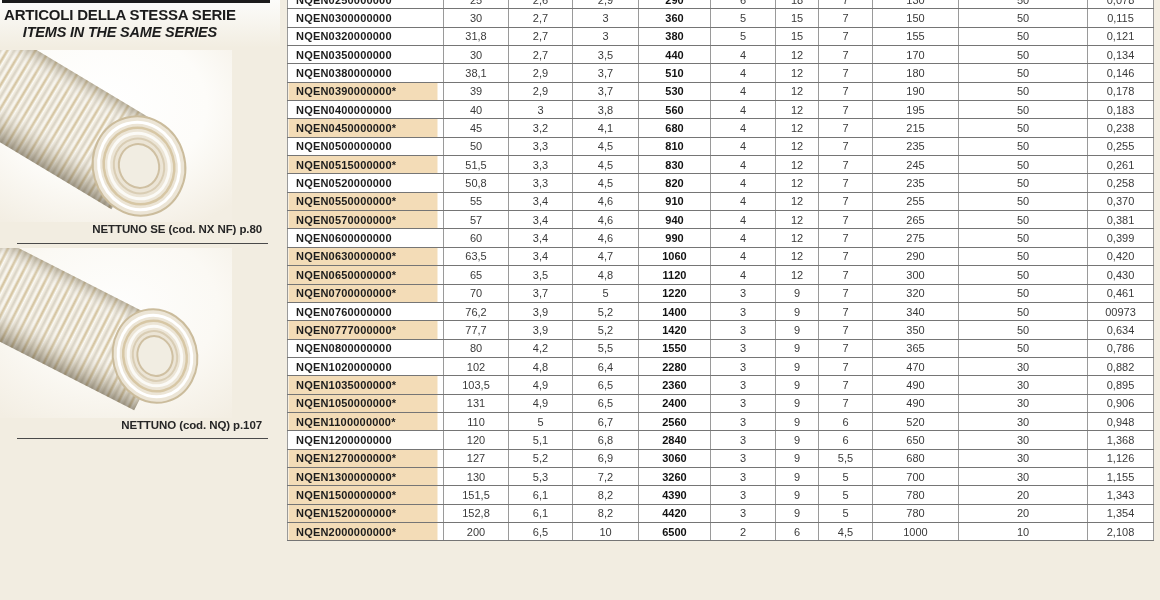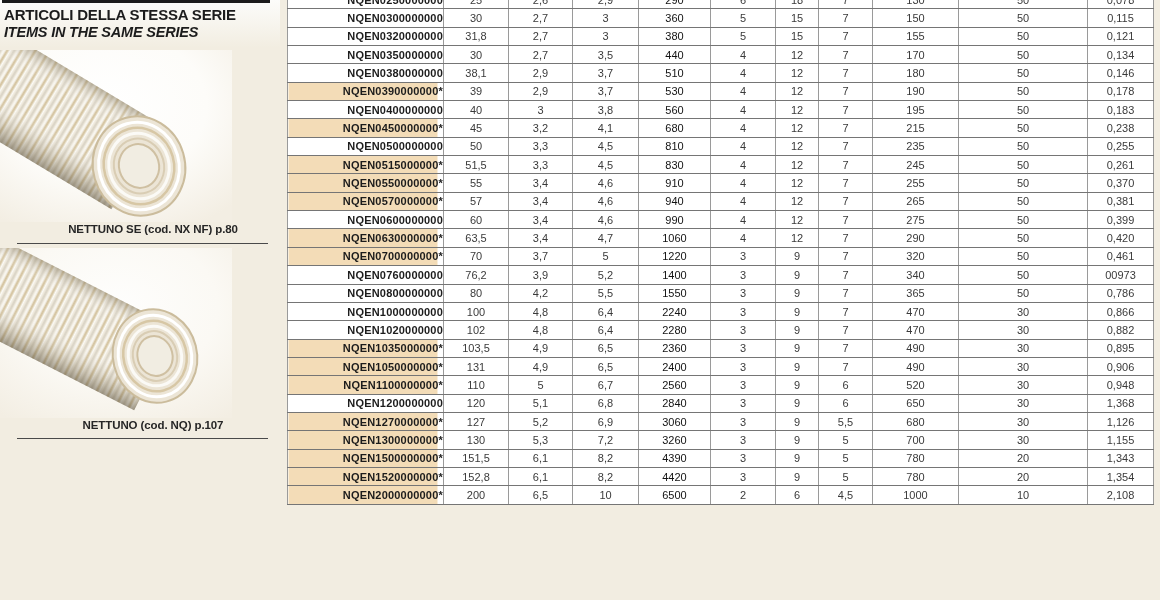--- a/index.html
+++ b/index.html
@@ -20,45 +20,45 @@
   .page{
     position:relative;width:1160px;height:600px;overflow:hidden;background:var(--bg);
   }
   
   .sidebar{position:absolute;left:0;top:0;width:286px;height:600px;padding-left:24px;}
   .heading-bg{position:absolute;left:0;top:0;width:280px;height:48px;
     background:linear-gradient(180deg,#fcfcfa 0%,rgba(252,252,250,0) 100%);}
   .top-rule{position:absolute;left:2px;top:0;width:268px;height:2.5px;background:#1b1b1b;}
   .series-heading{position:absolute;left:4px;top:6px;line-height:1.22;color:var(--txt-dark);}
   .series-heading .l1{display:block;font-size:15px;font-weight:700;letter-spacing:-0.2px;}
-  .series-heading .l2{display:block;font-size:14.5px;font-weight:700;font-style:italic;letter-spacing:-0.2px;}
+  .series-heading .l2{display:block;font-size:14.5px;font-weight:700;font-style:italic;letter-spacing:-0.2px;text-align:center;}
   .photo{position:absolute;left:0;width:232px;overflow:hidden;}
   .photo svg{display:block;width:100%;height:100%;}
   .photo1{top:50px;height:172px;}
   .photo2{top:248px;height:170px;}
-  .caption{position:absolute;right:8px;width:250px;text-align:center;
+  .caption{position:absolute;right:24px;width:250px;text-align:right;
     font-size:11.5px;font-weight:700;color:#262626;letter-spacing:-0.1px;cursor:pointer;}
   .caption1{top:223px;}
   .caption2{top:419px;}
   .rule{position:absolute;left:17px;width:251px;height:1px;background:var(--rule);}
   .rule1{top:243px;}
   .rule2{top:438px;}
   
   .table-area{position:absolute;left:287px;top:-10px;width:867px;}
   table{border-collapse:collapse;table-layout:fixed;width:866px;background:#fff;}
   td{
     height:18.35px;padding:0;border-left:1px solid var(--grid-v);border-right:1px solid var(--grid-v);
     border-top:1px solid var(--grid-h);border-bottom:1px solid var(--grid-h);
     font-size:11px;text-align:center;color:var(--txt-num);white-space:nowrap;overflow:hidden;
   }
   td:first-child{
-    text-align:right;padding-left:24px;font-weight:700;color:var(--txt-dark);
+    text-align:left;padding-left:8px;font-weight:700;color:var(--txt-dark);
     font-size:11px;letter-spacing:0.2px;
   }
-  td:nth-child(5){font-weight:400;color:#121212;}
+  td:nth-child(5){font-weight:700;color:#121212;}
   td.hl{
     background:linear-gradient(to right,var(--hl) 0,var(--hl) calc(100% - 6px),#ffffff calc(100% - 6px));
   }
 </style>
 </head>
 <body>
 
 <div class="page">
 
   <aside class="sidebar">
@@ -293,20 +293,33 @@
             <td>4,5</td>
             <td>830</td>
             <td>4</td>
             <td>12</td>
             <td>7</td>
             <td>245</td>
             <td>50</td>
             <td>0,261</td>
           </tr>
           <tr>
+            <td>NQEN0520000000</td>
+            <td>50,8</td>
+            <td>3,3</td>
+            <td>4,5</td>
+            <td>820</td>
+            <td>4</td>
+            <td>12</td>
+            <td>7</td>
+            <td>235</td>
+            <td>50</td>
+            <td>0,258</td>
+          </tr>
+          <tr>
             <td class="hl">NQEN0550000000*</td>
             <td>55</td>
             <td>3,4</td>
             <td>4,6</td>
             <td>910</td>
             <td>4</td>
             <td>12</td>
             <td>7</td>
             <td>255</td>
             <td>50</td>
@@ -345,20 +358,33 @@
             <td>4,7</td>
             <td>1060</td>
             <td>4</td>
             <td>12</td>
             <td>7</td>
             <td>290</td>
             <td>50</td>
             <td>0,420</td>
           </tr>
           <tr>
+            <td class="hl">NQEN0650000000*</td>
+            <td>65</td>
+            <td>3,5</td>
+            <td>4,8</td>
+            <td>1120</td>
+            <td>4</td>
+            <td>12</td>
+            <td>7</td>
+            <td>300</td>
+            <td>50</td>
+            <td>0,430</td>
+          </tr>
+          <tr>
             <td class="hl">NQEN0700000000*</td>
             <td>70</td>
             <td>3,7</td>
             <td>5</td>
             <td>1220</td>
             <td>3</td>
             <td>9</td>
             <td>7</td>
             <td>320</td>
             <td>50</td>
@@ -371,44 +397,44 @@
             <td>5,2</td>
             <td>1400</td>
             <td>3</td>
             <td>9</td>
             <td>7</td>
             <td>340</td>
             <td>50</td>
             <td>00973</td>
           </tr>
           <tr>
+            <td class="hl">NQEN0777000000*</td>
+            <td>77,7</td>
+            <td>3,9</td>
+            <td>5,2</td>
+            <td>1420</td>
+            <td>3</td>
+            <td>9</td>
+            <td>7</td>
+            <td>350</td>
+            <td>50</td>
+            <td>0,634</td>
+          </tr>
+          <tr>
             <td>NQEN0800000000</td>
             <td>80</td>
             <td>4,2</td>
             <td>5,5</td>
             <td>1550</td>
             <td>3</td>
             <td>9</td>
             <td>7</td>
             <td>365</td>
             <td>50</td>
             <td>0,786</td>
-          </tr>
-          <tr>
-            <td>NQEN1000000000</td>
-            <td>100</td>
-            <td>4,8</td>
-            <td>6,4</td>
-            <td>2240</td>
-            <td>3</td>
-            <td>9</td>
-            <td>7</td>
-            <td>470</td>
-            <td>30</td>
-            <td>0,866</td>
           </tr>
           <tr>
             <td>NQEN1020000000</td>
             <td>102</td>
             <td>4,8</td>
             <td>6,4</td>
             <td>2280</td>
             <td>3</td>
             <td>9</td>
             <td>7</td>

